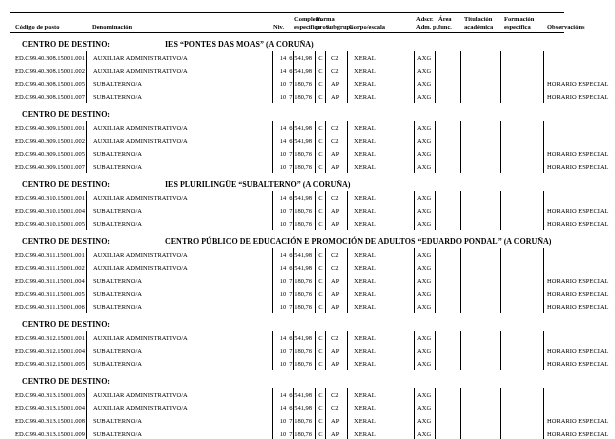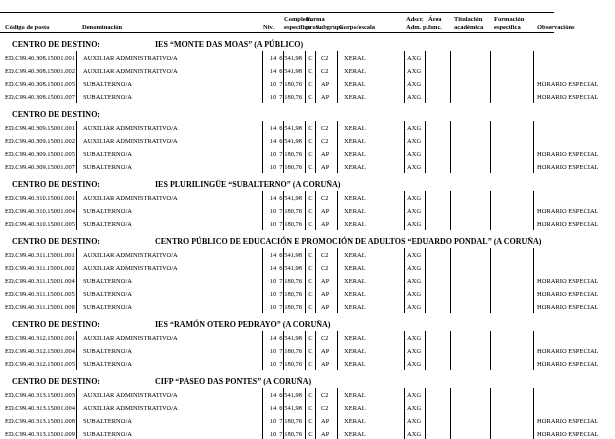--- a/index.html
+++ b/index.html
@@ -2,21 +2,21 @@
 <html><head>
 <meta charset="utf-8">
 <style>
   html,body{margin:0;padding:0;}
   body{
     width:615px;height:439px;background:#ffffff;color:#000;
     font-family:"Liberation Serif", serif;
     -webkit-font-smoothing:antialiased;
     overflow:hidden;
   }
-  .page{position:relative;width:554px;height:439px;padding-top:12px;box-sizing:border-box;}
+  .page{position:relative;width:554px;height:439px;padding-top:12px;box-sizing:border-box;margin-left:10px;}
 
   
   .c0{width:76px;} .c1{width:186px;} .c2{width:21px;} .c3{width:22px;}
   .c4{width:10px;} .c5{width:22px;} .c6{width:67px;} .c7{width:21px;}
   .c8{width:25px;} .c9{width:40px;} .c10{width:43px;} .c11{width:82px;}
 
   .thead{
     display:flex;align-items:flex-end;
     border-top:1px solid #000;border-bottom:1px solid #000;
     padding:2px 0 2px 0;min-height:18px;box-sizing:border-box;
@@ -111,21 +111,21 @@
     <div class="th c11">
       <span class="l1"></span>
       <span class="l2">Observacións</span>
     </div>
   </div>
 
   <div id="sections-container">
   <div class="section">
     <div class="sec-head">
       <span class="sec-label">CENTRO DE DESTINO:</span>
-      <span class="sec-name">IES “MONTE DAS MOAS” (A PÚBLICO)</span>
+      <span class="sec-name">IES “PONTES DAS MOAS” (A CORUÑA)</span>
     </div>
     <div class="rows">
           <div class="row">
             <div class="cell c0">ED.C99.40.308.15001.001</div>
             <div class="cell c1">AUXILIAR ADMINISTRATIVO/A</div>
             <div class="cell c2">14</div>
             <div class="cell c3">6.541,98</div>
             <div class="cell c4">C</div>
             <div class="cell c5">C2</div>
             <div class="cell c6">XERAL</div>
@@ -370,21 +370,20 @@
             <div class="cell c9"></div>
             <div class="cell c10"></div>
             <div class="cell c11">HORARIO ESPECIAL</div>
           </div>
         </div>
   </div>
 
   <div class="section">
     <div class="sec-head">
       <span class="sec-label">CENTRO DE DESTINO:</span>
-      <span class="sec-name">IES “RAMÓN OTERO PEDRAYO” (A CORUÑA)</span>
     </div>
     <div class="rows">
           <div class="row">
             <div class="cell c0">ED.C99.40.312.15001.001</div>
             <div class="cell c1">AUXILIAR ADMINISTRATIVO/A</div>
             <div class="cell c2">14</div>
             <div class="cell c3">6.541,98</div>
             <div class="cell c4">C</div>
             <div class="cell c5">C2</div>
             <div class="cell c6">XERAL</div>
@@ -421,21 +420,20 @@
             <div class="cell c9"></div>
             <div class="cell c10"></div>
             <div class="cell c11">HORARIO ESPECIAL</div>
           </div>
         </div>
   </div>
 
   <div class="section">
     <div class="sec-head">
       <span class="sec-label">CENTRO DE DESTINO:</span>
-      <span class="sec-name">CIFP “PASEO DAS PONTES” (A CORUÑA)</span>
     </div>
     <div class="rows">
           <div class="row">
             <div class="cell c0">ED.C99.40.313.15001.003</div>
             <div class="cell c1">AUXILIAR ADMINISTRATIVO/A</div>
             <div class="cell c2">14</div>
             <div class="cell c3">6.541,98</div>
             <div class="cell c4">C</div>
             <div class="cell c5">C2</div>
             <div class="cell c6">XERAL</div>

